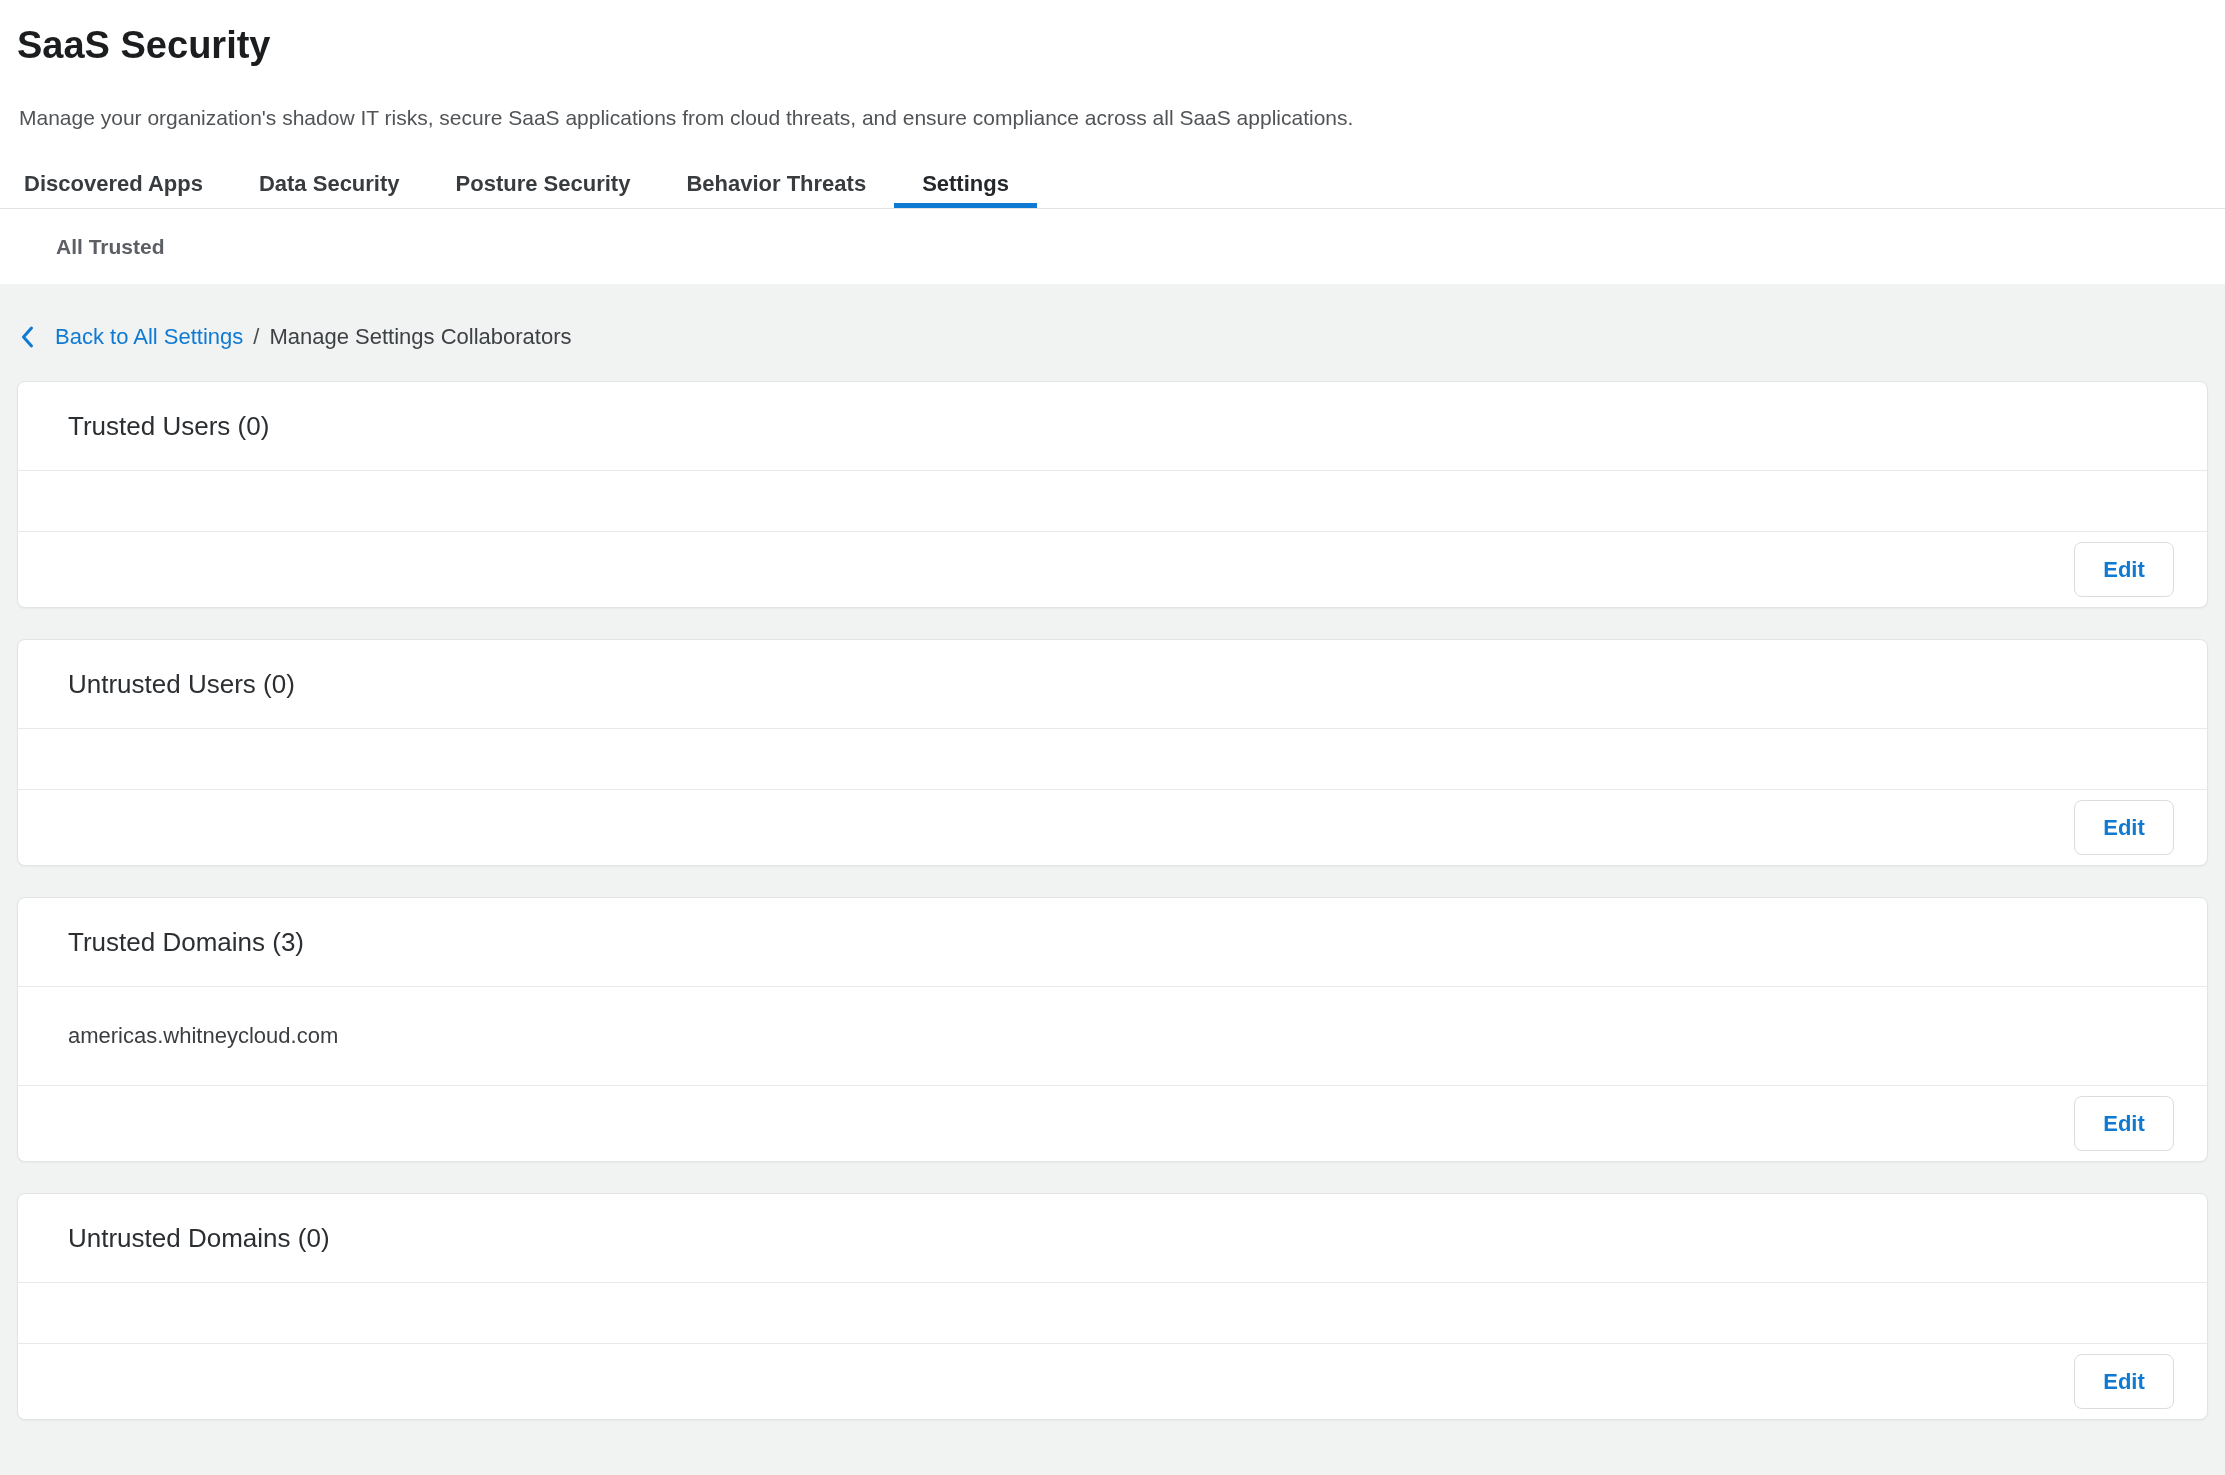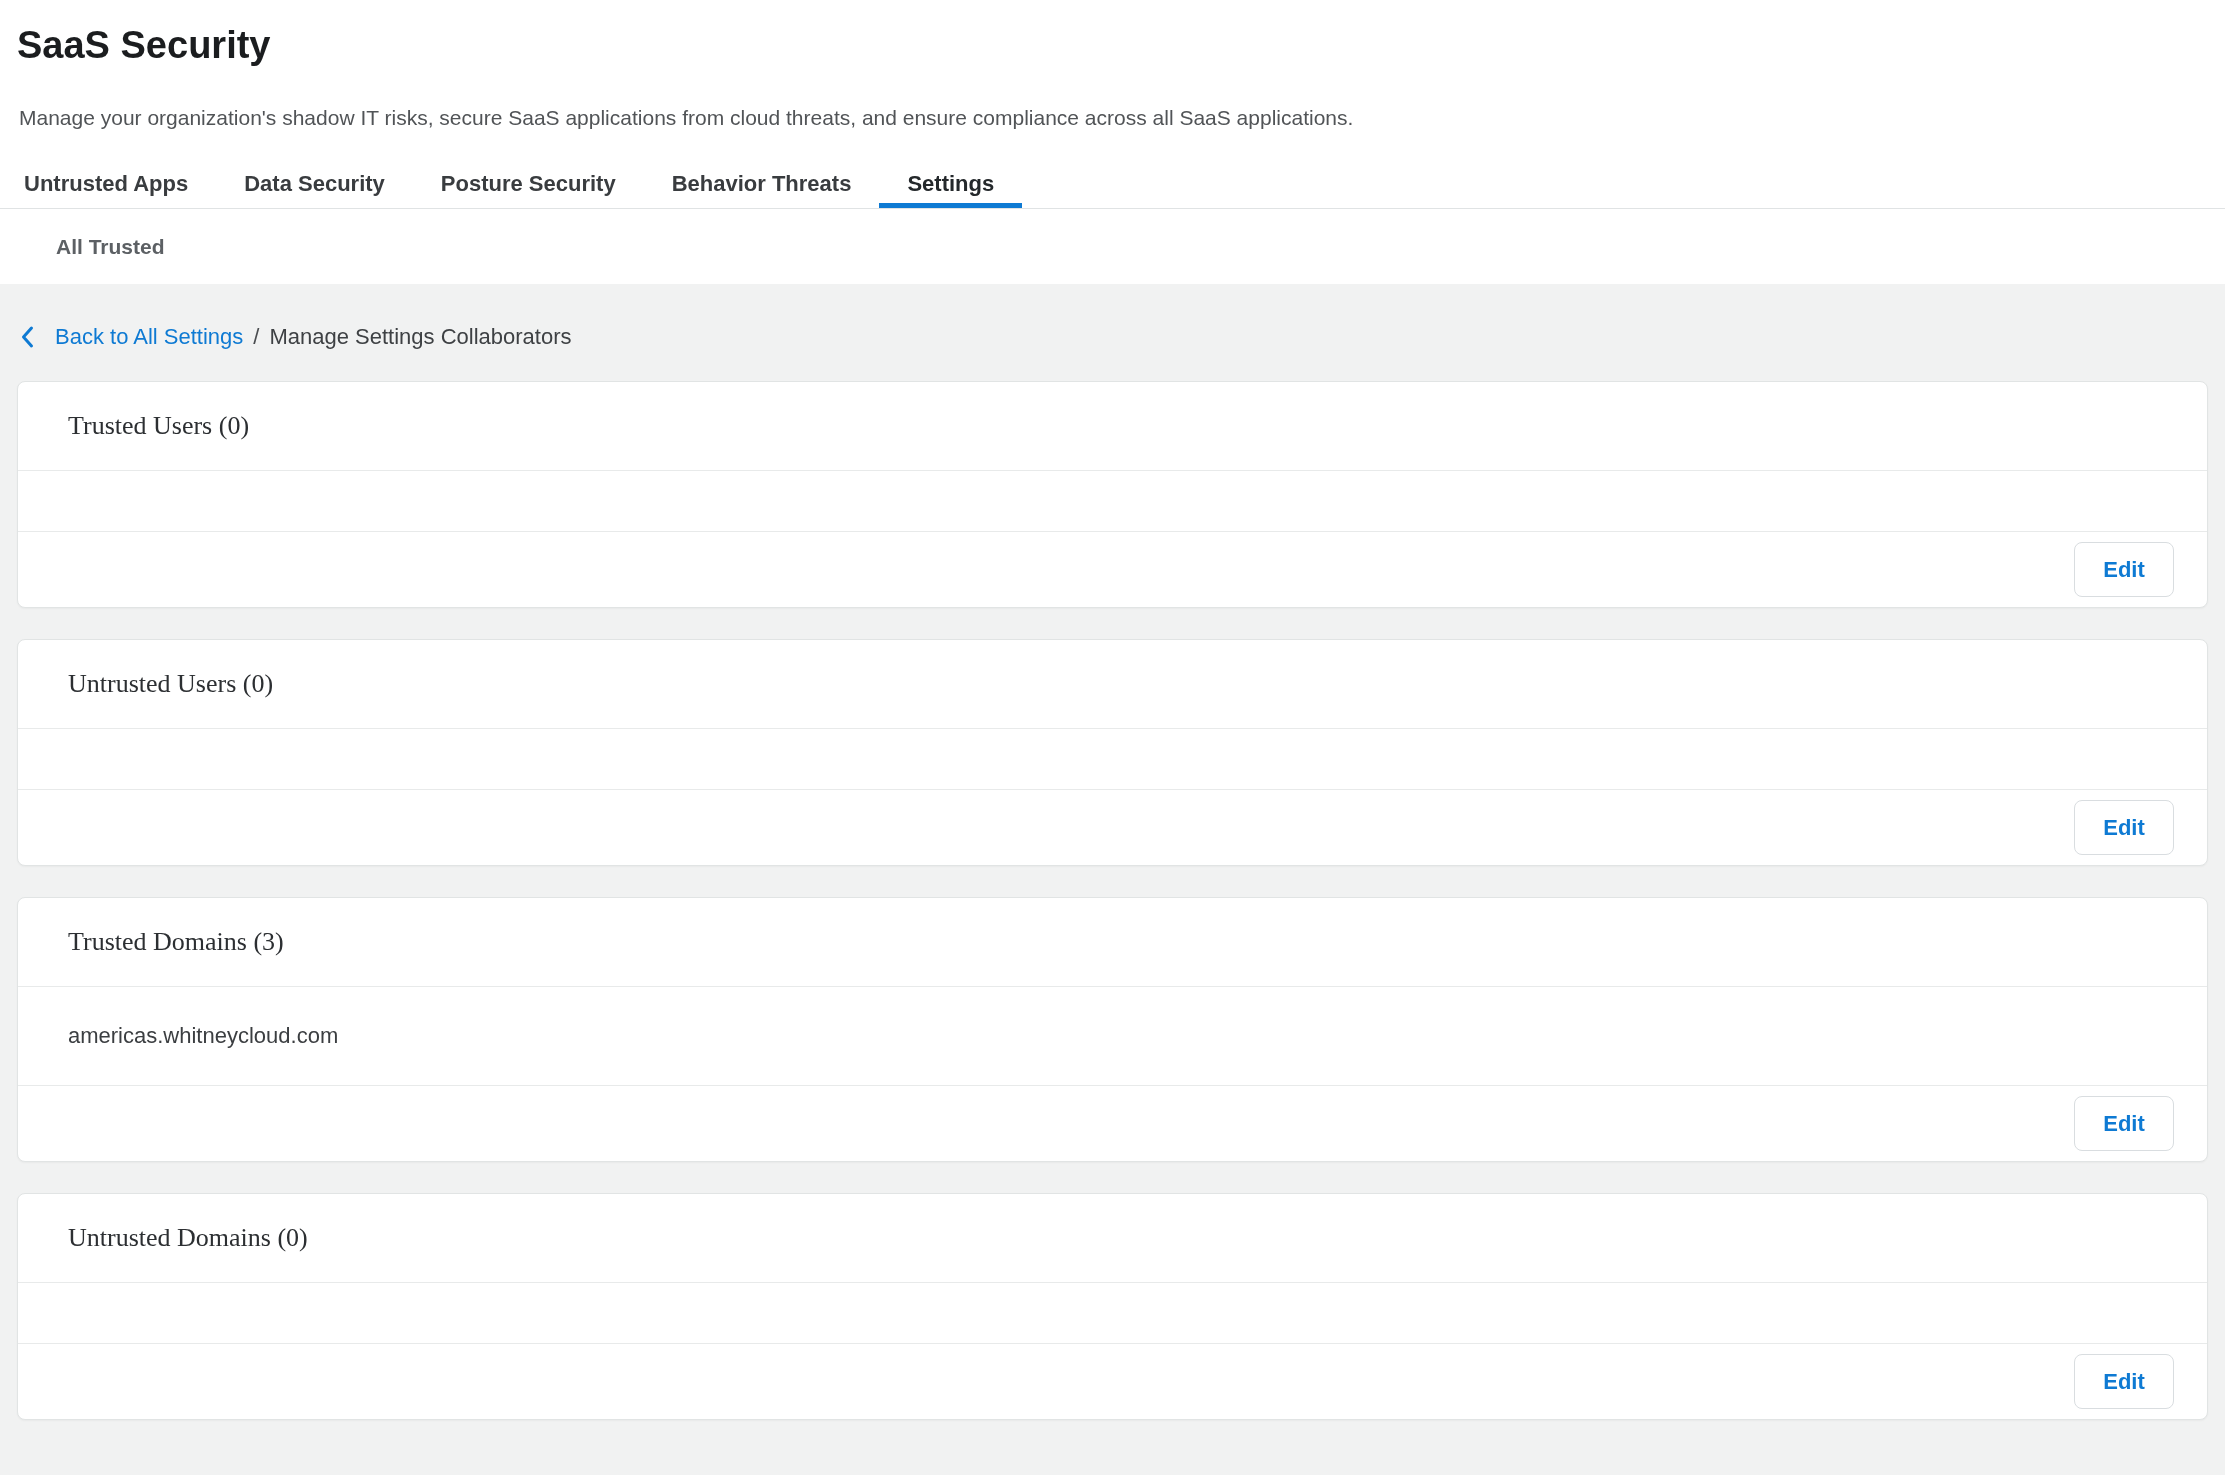--- a/index.html
+++ b/index.html
@@ -100,21 +100,20 @@
     border-radius: 8px;
     margin-top: 31px;
     box-shadow: 0 1px 2px rgba(0,0,0,0.04);
     overflow: hidden;
   }
   .card-header {
     height: 88px;
     display: flex;
     align-items: center;
     padding-left: 50px;
-    font-family: Liberation Serif, serif;
   }
   .card-title {
     font-size: 26px;
     color: #2c2f32;
   }
   .card-row {
     border-top: 1px solid var(--divider);
     min-height: 61px;
   }
   .card-row.filled {
@@ -146,21 +145,21 @@
     cursor: pointer;
   }
 </style>
 </head>
 <body>
 
 <div class="top">
   <h1 class="page-title">SaaS Security</h1>
   <div class="page-subtitle">Manage your organization's shadow IT risks, secure SaaS applications from cloud threats, and ensure compliance across all SaaS applications.</div>
   <nav class="tabs" id="tabbar">
-      <span class="tab">Untrusted Apps</span>
+      <span class="tab">Discovered Apps</span>
       <span class="tab">Data Security</span>
       <span class="tab">Posture Security</span>
       <span class="tab">Behavior Threats</span>
       <span class="tab active">Settings</span>
     </nav>
   <div class="subnav">
     <span class="subnav-item">All Trusted</span>
   </div>
 </div>
 

